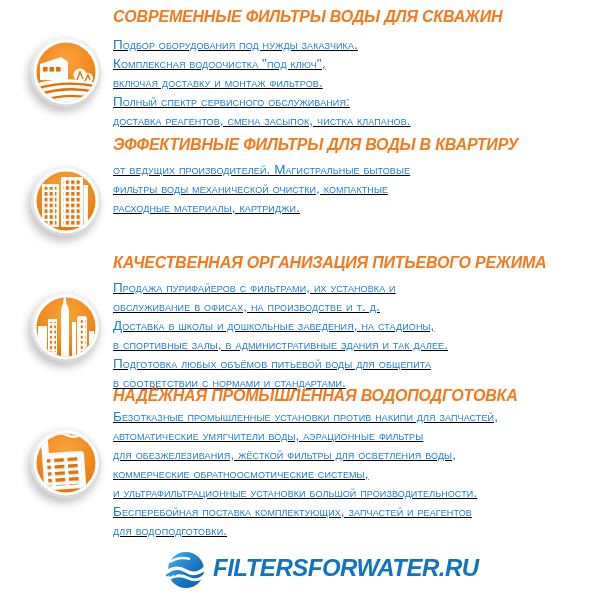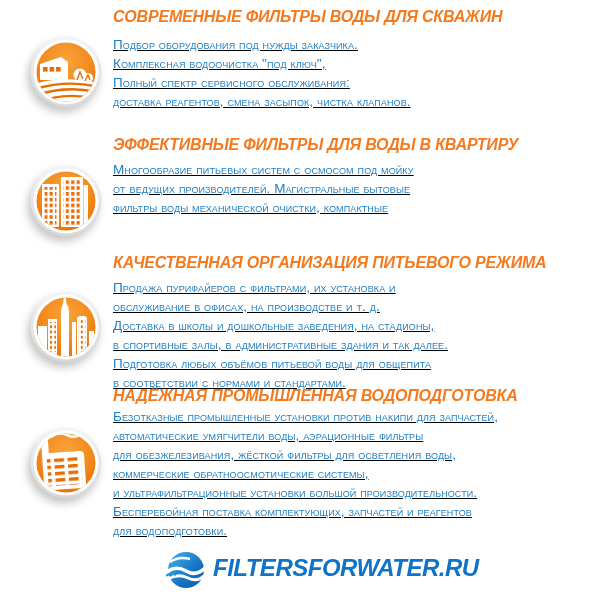--- a/index.html
+++ b/index.html
@@ -61,20 +61,21 @@
           <circle cx="52" cy="41" r="6.5" fill="#ffffff"></circle>
           <circle cx="60" cy="44" r="5" fill="#ffffff"></circle>
           <path d="M49,46 L52,38 L55,45 M57,47 L60,41 L62,46" stroke="#e86d04" stroke-width="1.4" fill="none"></path>
         </g>
       </svg>
     </div>
     <h2 class="sec-title">СОВРЕМЕННЫЕ ФИЛЬТРЫ ВОДЫ ДЛЯ СКВАЖИН</h2>
     <div class="sec-body" style="top:28px">
       <div class="line">Подбор оборудования под нужды заказчика.</div>
       <div class="line">Комплексная водоочистка "под ключ",</div>
+      <div class="line">включая доставку и монтаж фильтров.</div>
       <div class="line">Полный спектр сервисного обслуживания:</div>
       <div class="line">доставка реагентов, смена засыпок, чистка клапанов.</div>
     </div>
   </section>
 
   <section class="sec" style="top:135px">
     <div class="icon-badge" style="top:28px">
       <svg width="76" height="76" viewBox="0 0 76 76">
         <defs>
           <radialGradient id="og2" cx="50%" cy="30%" r="78%">
@@ -100,23 +101,23 @@
           <rect x="14" y="21" width="17" height="43" rx="1" fill="#ffffff"></rect>
           <rect x="16.5" y="24" width="12" height="38" fill="url(#win2)"></rect>
           <rect x="33" y="14" width="22" height="50" rx="1" fill="#ffffff"></rect>
           <rect x="35.5" y="17" width="17" height="45" fill="url(#win2)"></rect>
           <rect x="55.5" y="22" width="4.5" height="42" fill="#ffffff"></rect>
         </g>
       </svg>
     </div>
     <h2 class="sec-title">ЭФФЕКТИВНЫЕ ФИЛЬТРЫ ДЛЯ ВОДЫ В КВАРТИРУ</h2>
     <div class="sec-body" style="top:25px">
-      <div class="line">Многообразие питьевых систем с осмосом под мойку</div>
       <div class="line">от ведущих производителей. Магистральные бытовые</div>
       <div class="line">фильтры воды механической очистки, компактные</div>
+      <div class="line">расходные материалы, картриджи.</div>
     </div>
   </section>
 
   <section class="sec" style="top:253px">
     <div class="icon-badge" style="top:36px">
       <svg width="76" height="76" viewBox="0 0 76 76">
         <defs>
           <radialGradient id="og3" cx="50%" cy="30%" r="78%">
             <stop offset="0" stop-color="#f9a43b"></stop>
               <stop offset="0.55" stop-color="#f28a1c"></stop>

